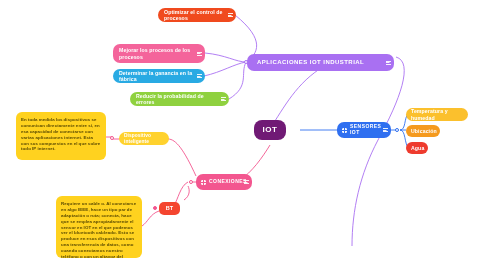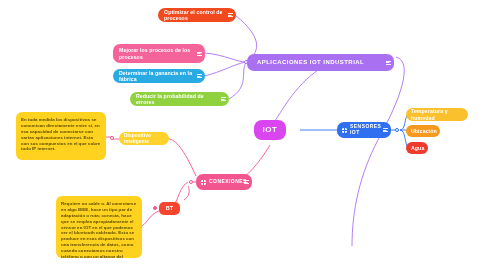--- a/index.html
+++ b/index.html
@@ -36,21 +36,21 @@
     align-items: center;
     line-height: 1.18;
     letter-spacing: 0.1px;
   }
   .node .lbl {
     display: block;
     width: 100%;
   }
   
   .n-root {
-    background: #d946ef;
+    background: #701a75;
     border-radius: 8px;
     font-size: 8px;
     font-weight: bold;
     letter-spacing: 0.6px;
   }
   
   .n-branch {
     font-size: 6px;
     font-weight: bold;
     letter-spacing: 0.45px;

